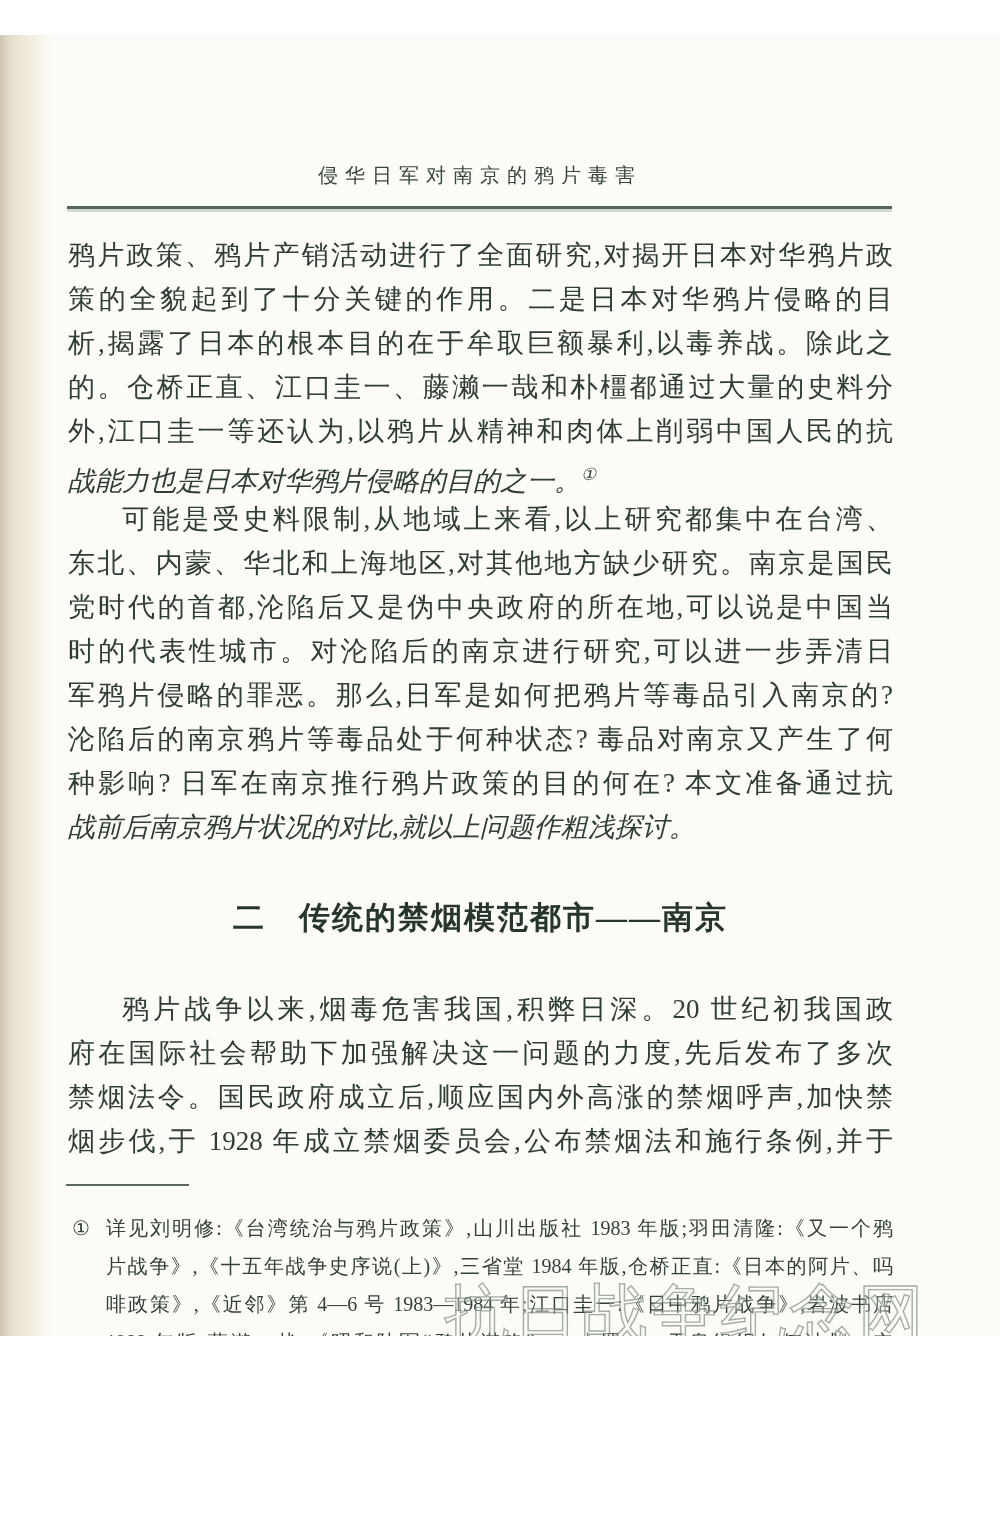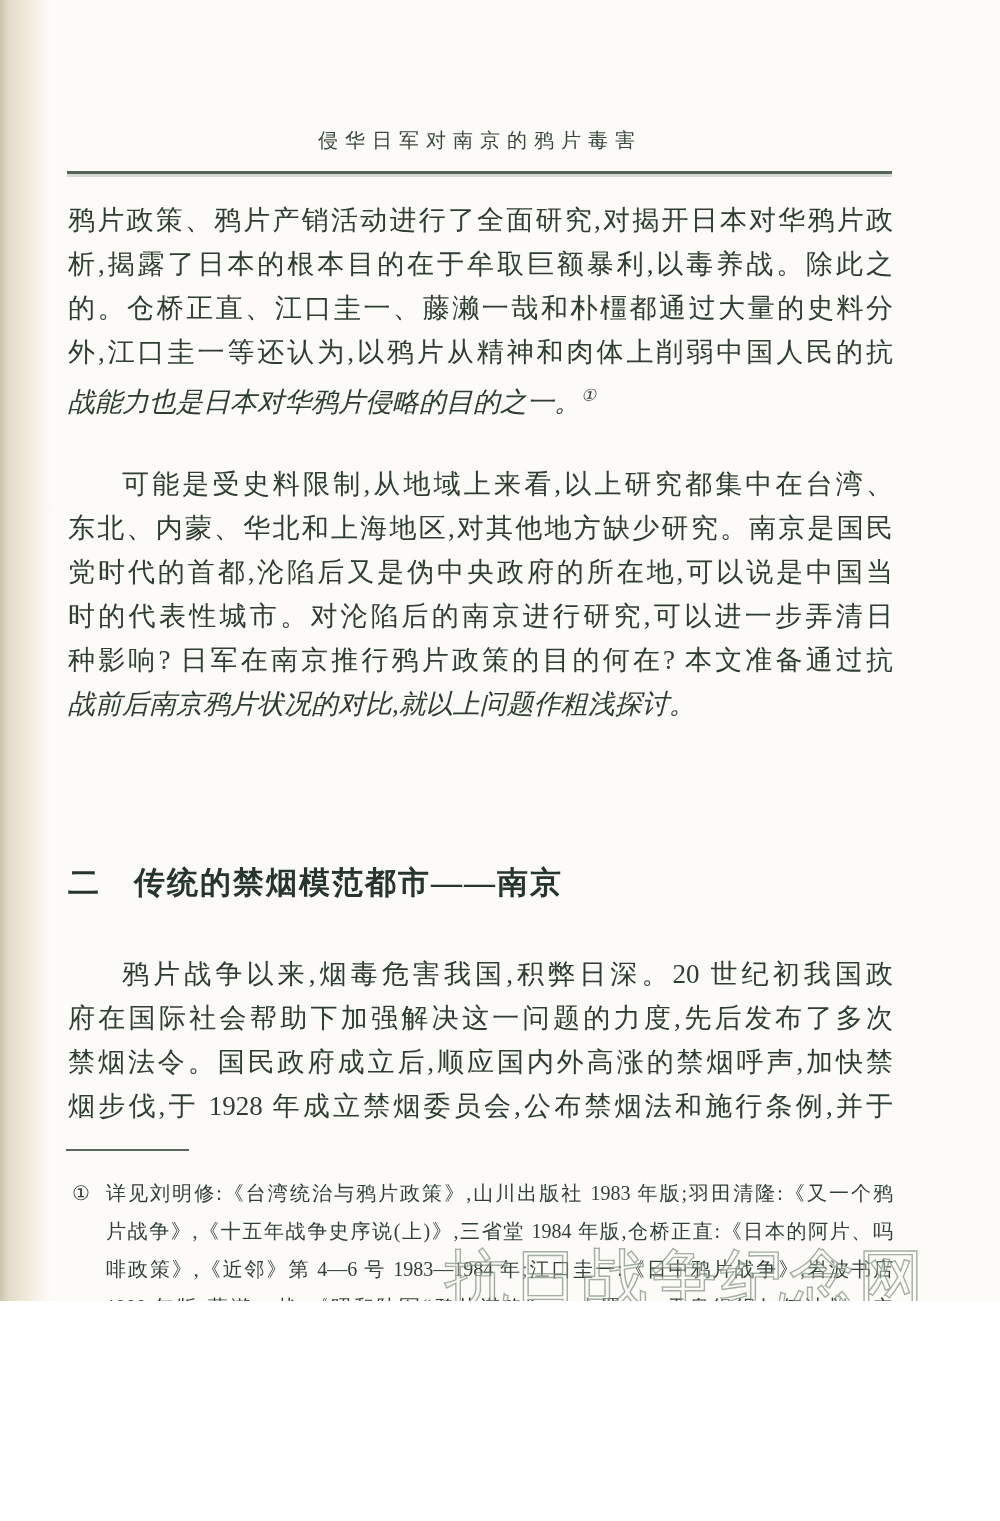--- a/index.html
+++ b/index.html
@@ -4,20 +4,21 @@
 <style>
   html, body { margin: 0; padding: 0; background: #ffffff; }
   .page {
     position: relative;
     width: 1000px;
     height: 1301px;
     background: #fcfbf7;
     font-family: "Liberation Serif", "DejaVu Serif", serif;
     color: #2e3e33;
     overflow: hidden;
+    margin-top: 35px;
   }
   .scan-edge {
     position: absolute;
     left: 0; top: 0; bottom: 0;
     width: 52px;
     background: linear-gradient(90deg,
       #cdc5ae 0%, #e3dcc9 18%, #ece6d6 40%, #f5f1e6 70%, rgba(252,251,247,0) 100%);
   }
   .header-title {
     position: absolute;
@@ -45,21 +46,21 @@
     text-align-last: justify;
     text-justify: inter-character;
     white-space: nowrap-none;
   }
   .line.short { text-align-last: left; font-style: italic; }
   .line.indent { text-indent: 2em; }
   .sup { font-size: 0.62em; vertical-align: super; }
   .section-heading {
     position: absolute;
     top: 862px; left: 68px; width: 825px;
-    text-align: left;
+    text-align: center;
     font-size: 31px;
     font-weight: bold;
     letter-spacing: 2px;
     color: #27362c;
   }
   .footnote-rule {
     position: absolute;
     top: 1149px; left: 66px; width: 123px;
     height: 2px;
     background: #5a675d;
@@ -122,31 +123,34 @@
 <body>
 
 <div class="page">
   <div class="scan-edge"></div>
 
   <div class="header-title">侵华日军对南京的鸦片毒害</div>
   <div class="header-rule"></div>
 
   <div class="para" style="top:198px">
     <div class="line">鸦片政策、鸦片产销活动进行了全面研究,对揭开日本对华鸦片政</div>
+    <div class="line">策的全貌起到了十分关键的作用。二是日本对华鸦片侵略的目</div>
     <div class="line">析,揭露了日本的根本目的在于牟取巨额暴利,以毒养战。除此之</div>
     <div class="line">的。仓桥正直、江口圭一、藤濑一哉和朴橿都通过大量的史料分</div>
     <div class="line">外,江口圭一等还认为,以鸦片从精神和肉体上削弱中国人民的抗</div>
     <div class="line short"><span>战能力也是日本对华鸦片侵略的目的之一。</span><span class="sup">①</span></div>
   </div>
 
   <div class="para" style="top:462px">
     <div class="line indent">可能是受史料限制,从地域上来看,以上研究都集中在台湾、</div>
     <div class="line">东北、内蒙、华北和上海地区,对其他地方缺少研究。南京是国民</div>
     <div class="line">党时代的首都,沦陷后又是伪中央政府的所在地,可以说是中国当</div>
     <div class="line">时的代表性城市。对沦陷后的南京进行研究,可以进一步弄清日</div>
+    <div class="line">军鸦片侵略的罪恶。那么,日军是如何把鸦片等毒品引入南京的?</div>
+    <div class="line">沦陷后的南京鸦片等毒品处于何种状态? 毒品对南京又产生了何</div>
     <div class="line">种影响? 日军在南京推行鸦片政策的目的何在? 本文准备通过抗</div>
     <div class="line short">战前后南京鸦片状况的对比,就以上问题作粗浅探讨。</div>
   </div>
 
   <div class="section-heading">二　传统的禁烟模范都市——南京</div>
 
   <div class="para" style="top:952px">
     <div class="line indent">鸦片战争以来,烟毒危害我国,积弊日深。20 世纪初我国政</div>
     <div class="line">府在国际社会帮助下加强解决这一问题的力度,先后发布了多次</div>
     <div class="line">禁烟法令。国民政府成立后,顺应国内外高涨的禁烟呼声,加快禁</div>

